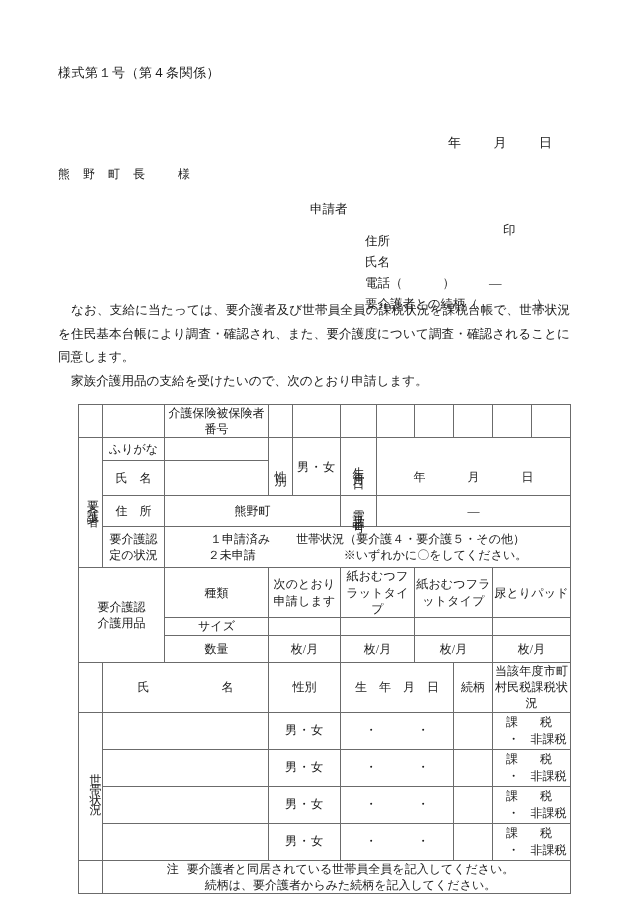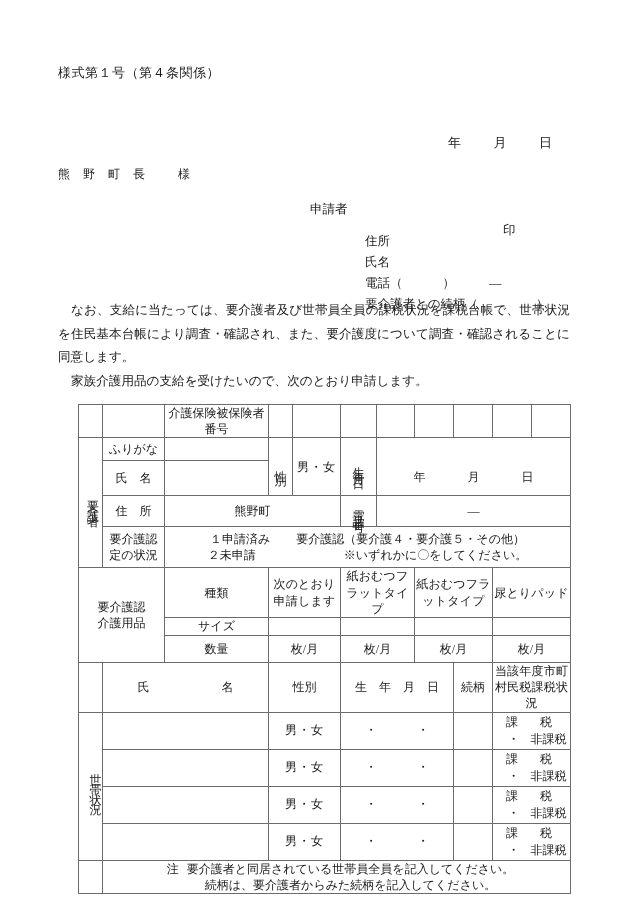--- a/index.html
+++ b/index.html
@@ -269,21 +269,21 @@
         </td>
         <td colspan="5">—</td>
       </tr>
 
       <tr>
         <td style="height:40px">
           <span>要介護認</span><br>
           <span>定の状況</span>
         </td>
         <td colspan="9" class="kubun">
-          <span class="l2"><span>１申請済み</span><span class="gap"></span><span>要介護認（要介護４・要介護５・その他）</span></span>
+          <span class="l2"><span>１申請済み</span><span class="gap"></span><span>世帯状況（要介護４・要介護５・その他）</span></span>
           <span class="l2"><span>２未申請</span><span class="gap-lg"></span><span>※いずれかに〇をしてください。</span></span>
         </td>
       </tr>
 
       <tr>
         <td rowspan="3" colspan="2">
           <span>要介護認</span><br>
           <span>介護用品</span>
         </td>
         <td style="height:17px;width:30px">種類</td>

